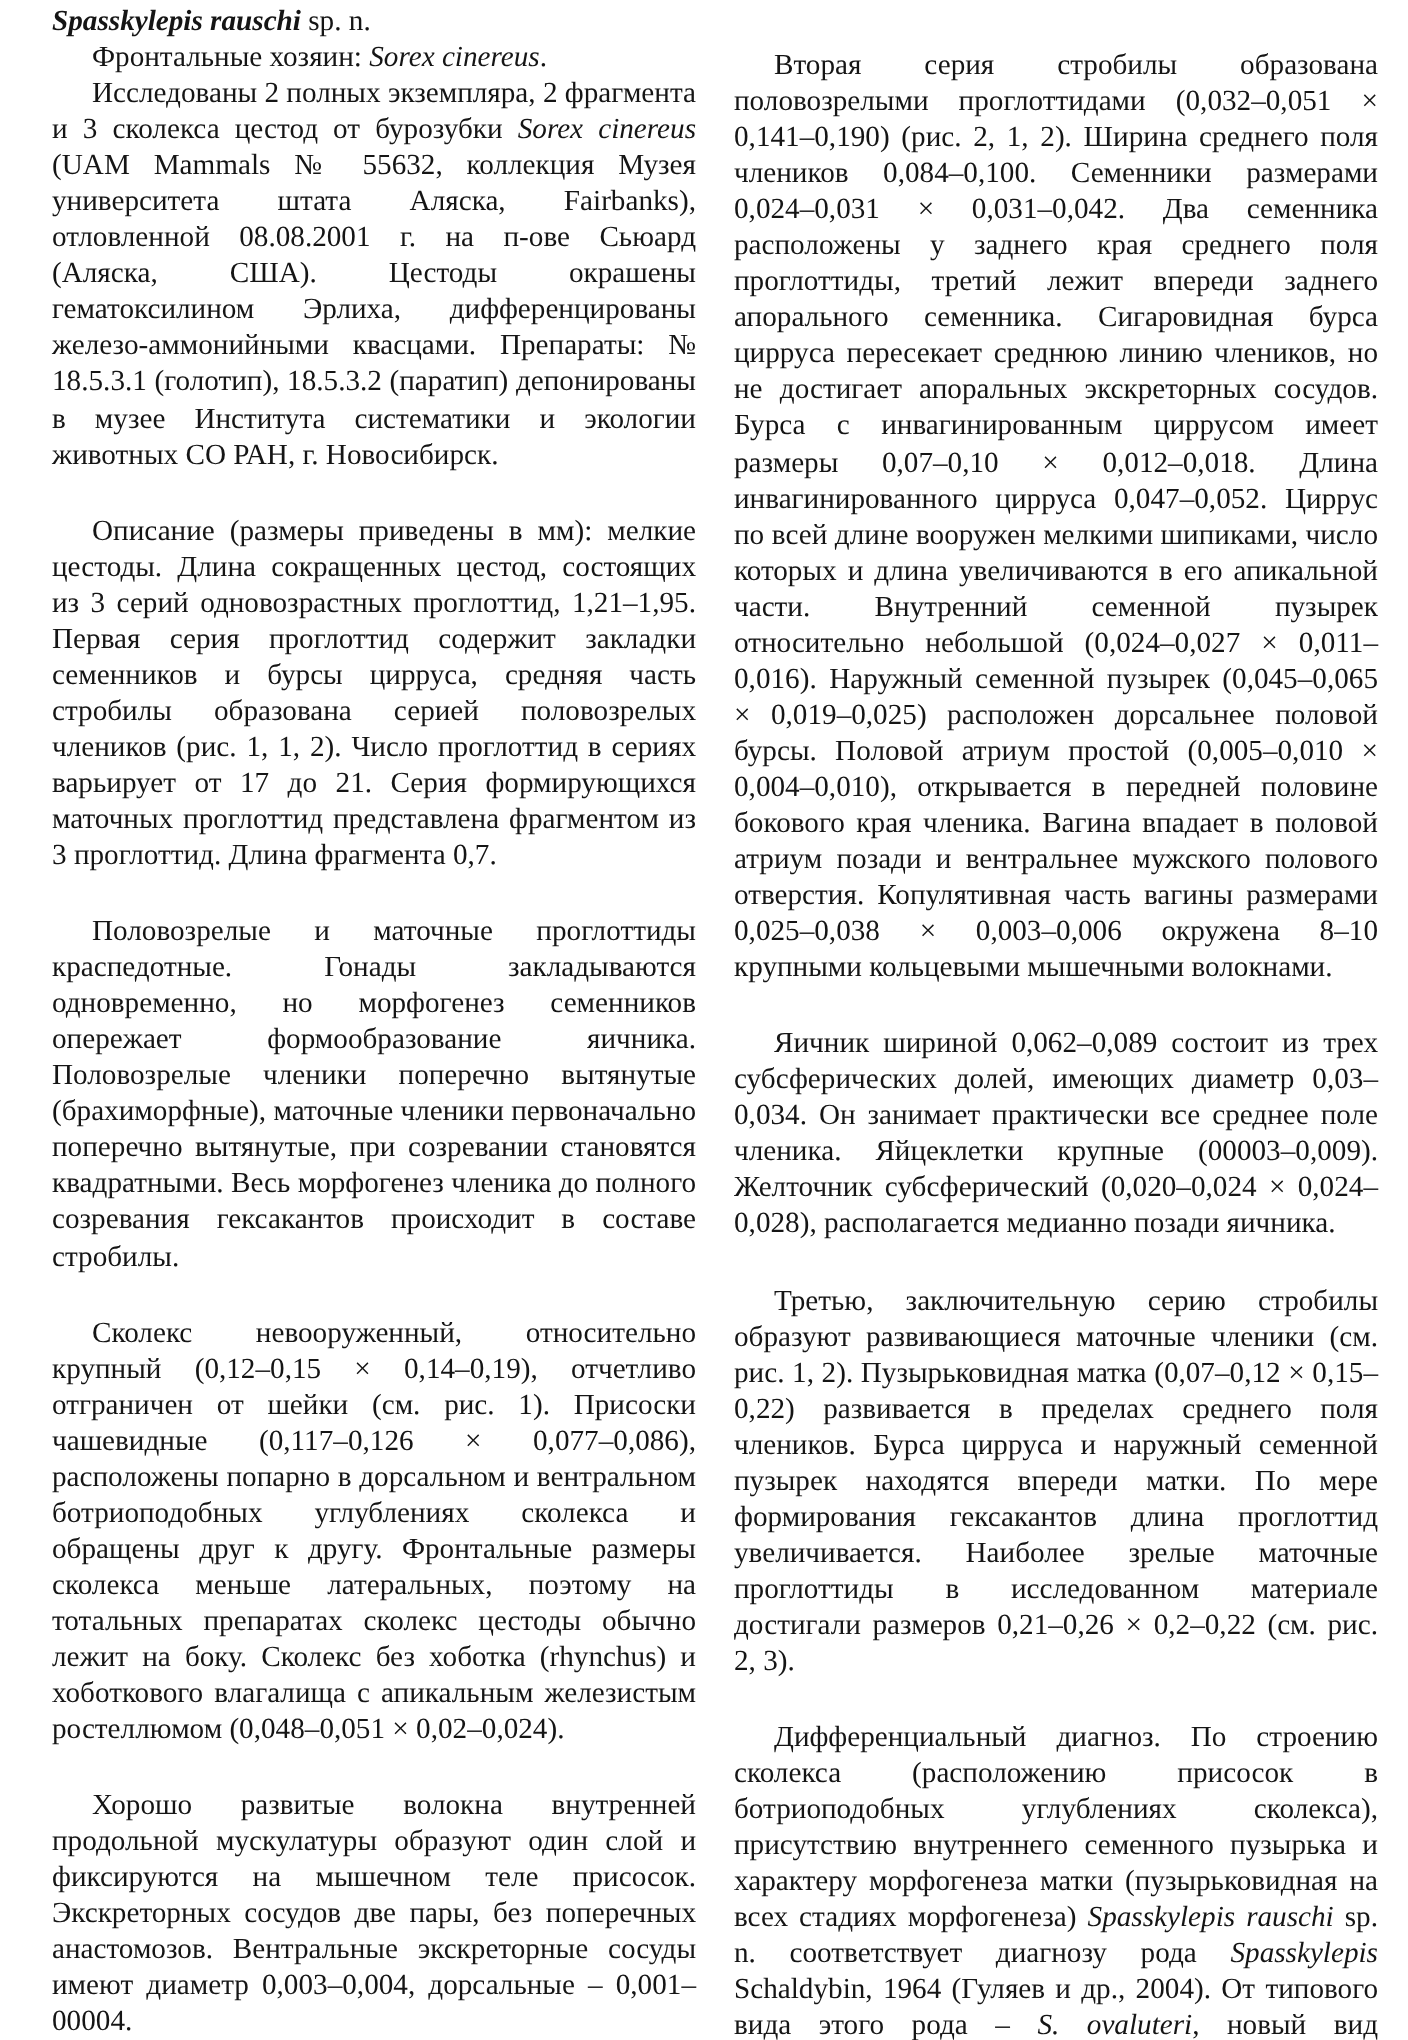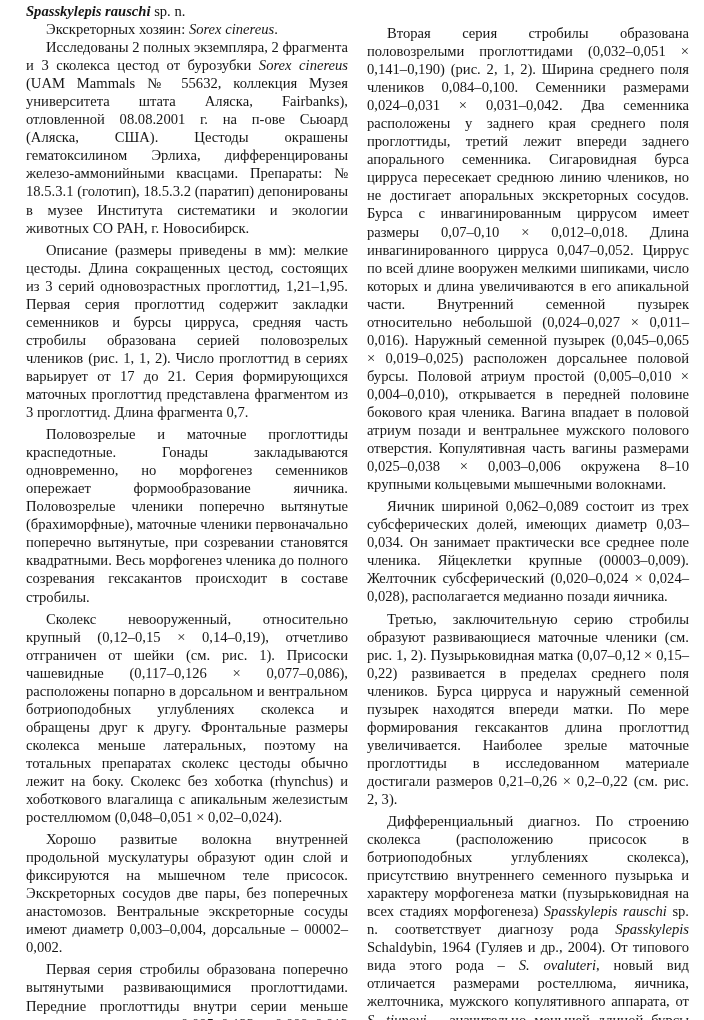--- a/index.html
+++ b/index.html
@@ -5,35 +5,35 @@
   html, body { margin:0; padding:0; background:#ffffff; }
   body { width:704px; height:1020px; overflow:hidden; position:relative;
          font-family:"Liberation Serif", serif; color:#151515; }
   .col { position:absolute; top:0; width:322px; font-size:14.6px; line-height:18.05px;
          text-align:justify; hyphens:manual; }
   .col-left { left:26px; top:2px; }
   .col-right { left:367px; top:24px; }
   .title { font-weight:bold; font-style:italic; margin:0; }
   .title .sp { font-weight:normal; font-style:normal; }
   p { margin:0; text-indent:20px; }
-  .gap { margin-top:4px; }
+  .gap { margin-top:20px; }
   i { font-style:italic; }
   b { font-weight:normal; }
 </style>
 </head>
 <body>
 
 <div class="col col-left">
   <div class="title"><span>Spasskylepis rauschi</span><span class="sp"> sp. n.</span></div>
-  <p><span>Экскреторных хозяин: </span><i>Sorex cinereus</i><span>.</span></p>
+  <p><span>Фронтальные хозяин: </span><i>Sorex cinereus</i><span>.</span></p>
   <p><span>Исследованы 2 полных экземпляра, 2 фрагмента и 3 сколекса цестод от бурозубки </span><i>Sorex cinereus</i><span> (UAM Mammals № 55632, коллекция Музея университета штата Аляска, Fairbanks), отловленной 08.08.2001 г. на п-ове Сьюард (Аляска, США). Цестоды окрашены гематоксилином Эрлиха, дифференцированы железо-аммонийными квасцами. Препараты: № 18.5.3.1 (голотип), 18.5.3.2 (паратип) депонированы в музее Института систематики и экологии животных СО РАН, г. Новосибирск.</span></p>
   <p class="gap">Описание (размеры приведены в мм): мелкие цестоды. Длина сокращенных цестод, состоящих из 3 серий одновозрастных проглоттид, 1,21–1,95. Первая серия проглоттид содержит закладки семенников и бурсы цирруса, средняя часть стробилы образована серией половозрелых члеников (рис. 1, 1, 2). Число проглоттид в сериях варьирует от 17 до 21. Серия формирующихся маточных проглоттид представлена фрагментом из 3 проглоттид. Длина фрагмента 0,7.</p>
   <p class="gap">Половозрелые и маточные проглоттиды краспедотные. Гонады закладываются одновременно, но морфогенез семенников опережает формообразование яичника. Половозрелые членики поперечно вытянутые (брахиморфные), маточные членики первоначально поперечно вытянутые, при созревании становятся квадратными. Весь морфогенез членика до полного созревания гексакантов происходит в составе стробилы.</p>
   <p class="gap">Сколекс невооруженный, относительно крупный (0,12–0,15 × 0,14–0,19), отчетливо отграничен от шейки (см. рис. 1). Присоски чашевидные (0,117–0,126 × 0,077–0,086), расположены попарно в дорсальном и вентральном ботриоподобных углублениях сколекса и обращены друг к другу. Фронтальные размеры сколекса меньше латеральных, поэтому на тотальных препаратах сколекс цестоды обычно лежит на боку. Сколекс без хоботка (rhynchus) и хоботкового влагалища с апикальным железистым ростеллюмом (0,048–0,051 × 0,02–0,024).</p>
-  <p class="gap">Хорошо развитые волокна внутренней продольной мускулатуры образуют один слой и фиксируются на мышечном теле присосок. Экскреторных сосудов две пары, без поперечных анастомозов. Вентральные экскреторные сосуды имеют диаметр 0,003–0,004, дорсальные – 00002–0,002.</p>
+  <p class="gap">Хорошо развитые волокна внутренней продольной мускулатуры образуют один слой и фиксируются на мышечном теле присосок. Экскреторных сосудов две пары, без поперечных анастомозов. Вентральные экскреторные сосуды имеют диаметр 0,003–0,004, дорсальные – 0,001–00004.</p>
   <p class="gap">Первая серия стробилы образована поперечно вытянутыми развивающимися проглоттидами. Передние проглоттиды внутри серии меньше задних, соответственно 0,085–0,123 × 0,008–0,012 и 0,100–0,157 × 0,017–0,024. Среднее поле члеников почти полностью заполнено закладками трех развивающихся семенников и половой бурсы. Закладки семенников (0,014–0,017 × 0,015–0,019) соприкасаются друг с другом и образуют треугольник, обращенный вершиной вперед: два семенника расположены у задней границы членика, передний (третий семенник) смещен в его апоральную часть. Семенники развиваются синхронно. Закладка бурсы цирруса расположена у переднего края проглоттиды. Имеется закладка женских гонад в виде недифференцированного скопления клеток.</p>
 </div>
 
 <div class="col col-right">
   <p>Вторая серия стробилы образована половозрелыми проглоттидами (0,032–0,051 × 0,141–0,190) (рис. 2, 1, 2). Ширина среднего поля члеников 0,084–0,100. Семенники размерами 0,024–0,031 × 0,031–0,042. Два семенника расположены у заднего края среднего поля проглоттиды, третий лежит впереди заднего апорального семенника. Сигаровидная бурса цирруса пересекает среднюю линию члеников, но не достигает апоральных экскреторных сосудов. Бурса с инвагинированным циррусом имеет размеры 0,07–0,10 × 0,012–0,018. Длина инвагинированного цирруса 0,047–0,052. Циррус по всей длине вооружен мелкими шипиками, число которых и длина увеличиваются в его апикальной части. Внутренний семенной пузырек относительно небольшой (0,024–0,027 × 0,011–0,016). Наружный семенной пузырек (0,045–0,065 × 0,019–0,025) расположен дорсальнее половой бурсы. Половой атриум простой (0,005–0,010 × 0,004–0,010), открывается в передней половине бокового края членика. Вагина впадает в половой атриум позади и вентральнее мужского полового отверстия. Копулятивная часть вагины размерами 0,025–0,038 × 0,003–0,006 окружена 8–10 крупными кольцевыми мышечными волокнами.</p>
   <p class="gap">Яичник шириной 0,062–0,089 состоит из трех субсферических долей, имеющих диаметр 0,03–0,034. Он занимает практически все среднее поле членика. Яйцеклетки крупные (00003–0,009). Желточник субсферический (0,020–0,024 × 0,024–0,028), располагается медианно позади яичника.</p>
   <p class="gap">Третью, заключительную серию стробилы образуют развивающиеся маточные членики (см. рис. 1, 2). Пузырьковидная матка (0,07–0,12 × 0,15–0,22) развивается в пределах среднего поля члеников. Бурса цирруса и наружный семенной пузырек находятся впереди матки. По мере формирования гексакантов длина проглоттид увеличивается. Наиболее зрелые маточные проглоттиды в исследованном материале достигали размеров 0,21–0,26 × 0,2–0,22 (см. рис. 2, 3).</p>
   <p class="gap"><b>Дифференциальный диагноз.</b><span> По строению сколекса (расположению присосок в ботриоподобных углублениях сколекса), присутствию внутреннего семенного пузырька и характеру морфогенеза матки (пузырьковидная на всех стадиях морфогенеза) </span><i>Spasskylepis rauschi</i><span> sp. n. соответствует диагнозу рода </span><i>Spasskylepis</i><span> Schaldybin, 1964 (Гуляев и др., 2004). От типового вида этого рода – </span><i>S. ovaluteri</i><span>, новый вид отличается размерами ростеллюма, яичника, желточника, мужского копулятивного аппарата, от </span><i>S. tiunovi</i><span> – значительно меньшей длиной бурсы цирруса и самого цирруса, а также характером его вооружения (см. таблицу).</span></p>
 </div>
 

